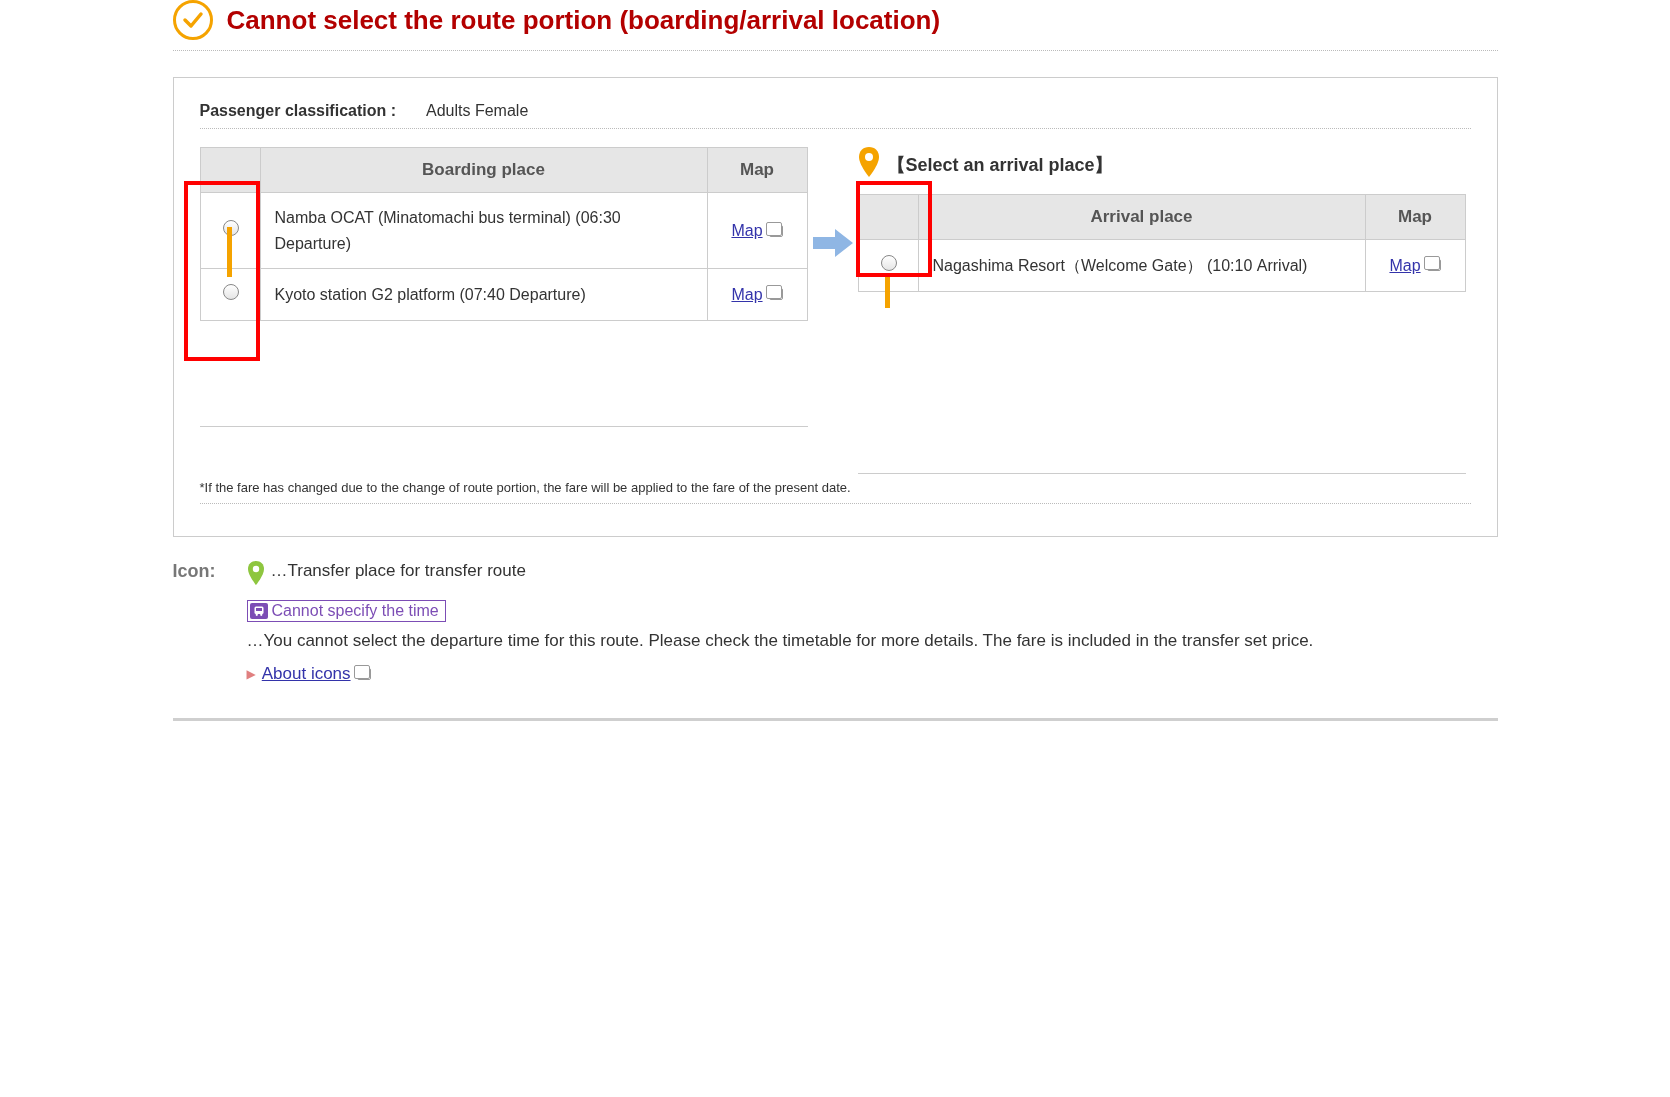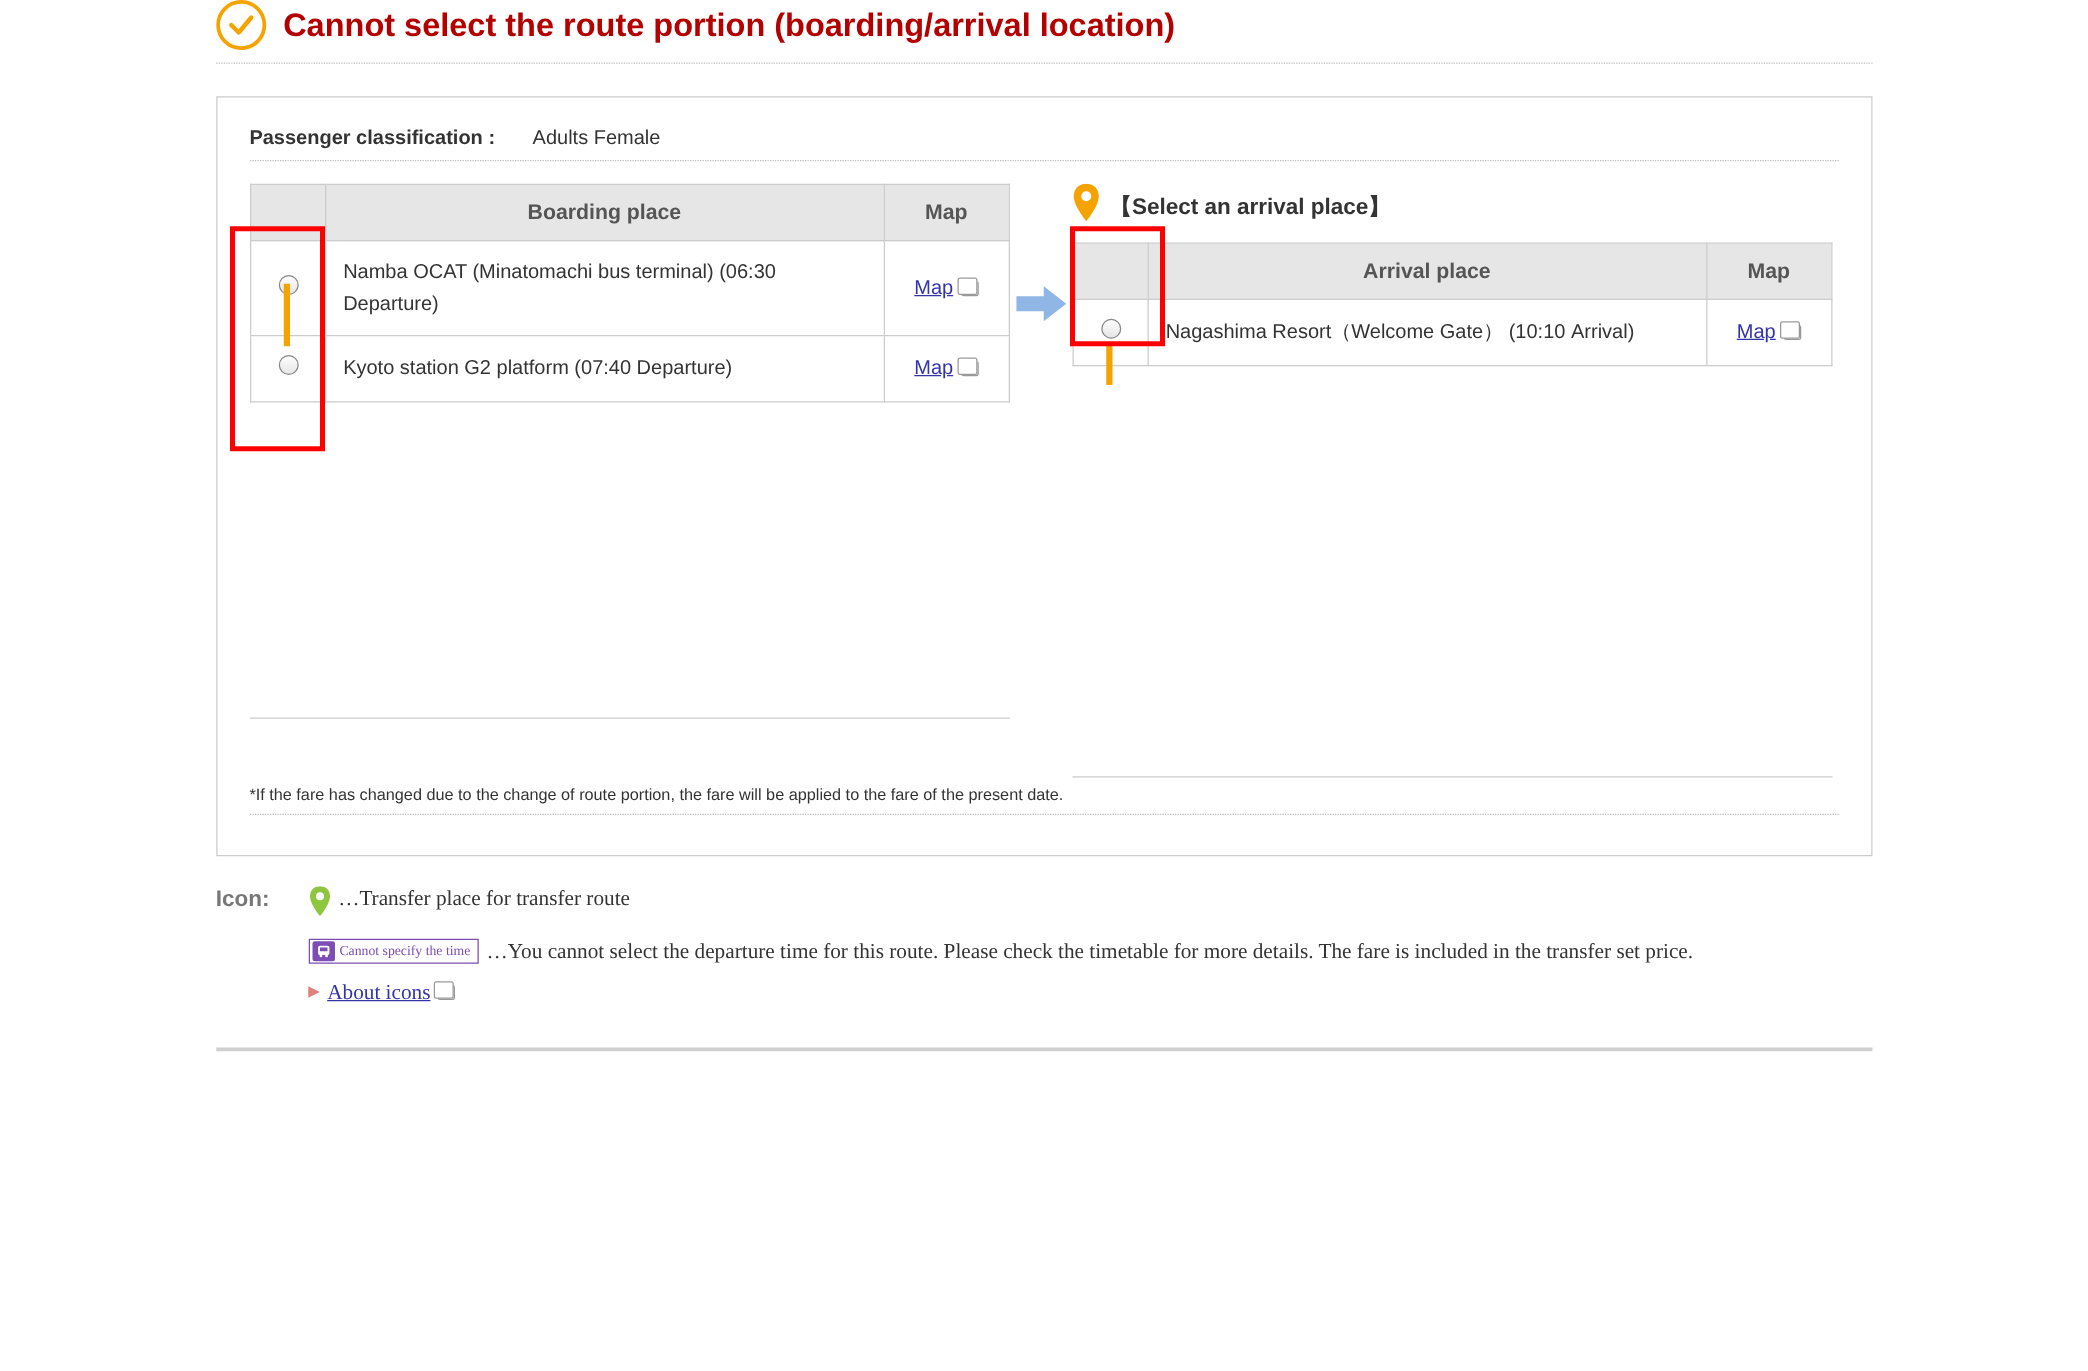--- a/index.html
+++ b/index.html
@@ -25,44 +25,44 @@
   .arrow-big { }
 
   .sect-head { display:flex; align-items:center; gap:8px; font-size:18px; font-weight:bold; color:#333; margin-bottom:12px; }
   .pin-ico { display:inline-block; }
 
   .tbl { width:100%; border-collapse:collapse; position:relative; }
   .tbl th { background:#e6e6e6; border:1px solid #ccc; color:#555; font-weight:bold; padding:12px 10px; font-size:17px; }
   .tbl td { border:1px solid #ccc; padding:12px 14px; font-size:16px; color:#333; vertical-align:middle; line-height:1.6; }
   .tbl .radio-col { width:60px; text-align:center; }
   .tbl .map-col { width:100px; text-align:center; }
-  .tbl-wrap { border-bottom:1px solid #ccc; height:428px; }
+  .tbl-wrap { border-bottom:1px solid #ccc; height:280px; }
 
   .map-link { color:#3333aa; text-decoration:underline; font-size:16px; display:inline-flex; align-items:center; gap:6px; }
   .popup-ico { display:inline-block; width:14px; height:12px; border:1px solid #999; border-radius:2px; position:relative; }
   .popup-ico:after { content:""; position:absolute; width:14px; height:12px; border:1px solid #999; border-radius:2px; left:-4px; top:-4px; background:#fff; }
 
   .radio-native { appearance:none; width:16px; height:16px; border-radius:50%; border:1px solid #888; background:linear-gradient(#fff,#e5e5e5); display:inline-block; }
 
   
   .route-connector { width:5px; background:#f5a300; position:absolute; }
 
   
   .redbox { border:4px solid #ff0000; position:absolute; pointer-events:none; }
 
   
   .note { font-size:13px; color:#333; margin-top:6px; }
   .hr-dotted3 { border:0; border-top:1px dotted #bbb; margin:8px 0 0; }
 
   
   .legend { display:flex; gap:16px; margin-top:24px; font-size:17px; color:#555; }
   .legend .left { font-weight:bold; font-size:18px; color:#777; width:58px; }
-  .legend .right { flex:1; color:#333;font-family:Liberation Serif, serif; }
+  .legend .right { flex:1; color:#333; }
   .legend-row { margin-bottom:10px; display:flex; align-items:flex-start; gap:6px; flex-wrap:wrap; }
-  .tag { display:inline-flex; align-items:center; gap:4px; border:1px solid #7c4db5; padding:1px 6px 1px 2px; color:#7c4db5; font-size:11px; background:#fff; }
+  .tag { display:inline-flex; align-items:center; gap:4px; border:1px solid #7c4db5; padding:1px 6px 1px 2px; color:#7c4db5; font-size:16px; background:#fff; }
   .tag .tag-ico { width:18px; height:16px; background:#7c4db5; color:#fff; display:flex; align-items:center; justify-content:center; font-size:11px; border-radius:2px; }
   .tri { color:#e08080; font-size:12px; }
   .about-link { color:#3333aa; text-decoration:underline; }
 
   
   .hr-solid { border:0; border-top:3px solid #cfcfcf; margin:24px 0; }
   .register-wrap { text-align:center; position:relative; }
   .register-btn { display:inline-block; border:none; border-radius:20px; padding:8px 28px; font-size:21px; font-weight:bold; color:#333; cursor:pointer;
     background:linear-gradient(#ffd470 0%, #ffb21a 50%, #ff9800 100%); }
   .reg-redbox { position:absolute; border:4px solid #ff0000; pointer-events:none; }

